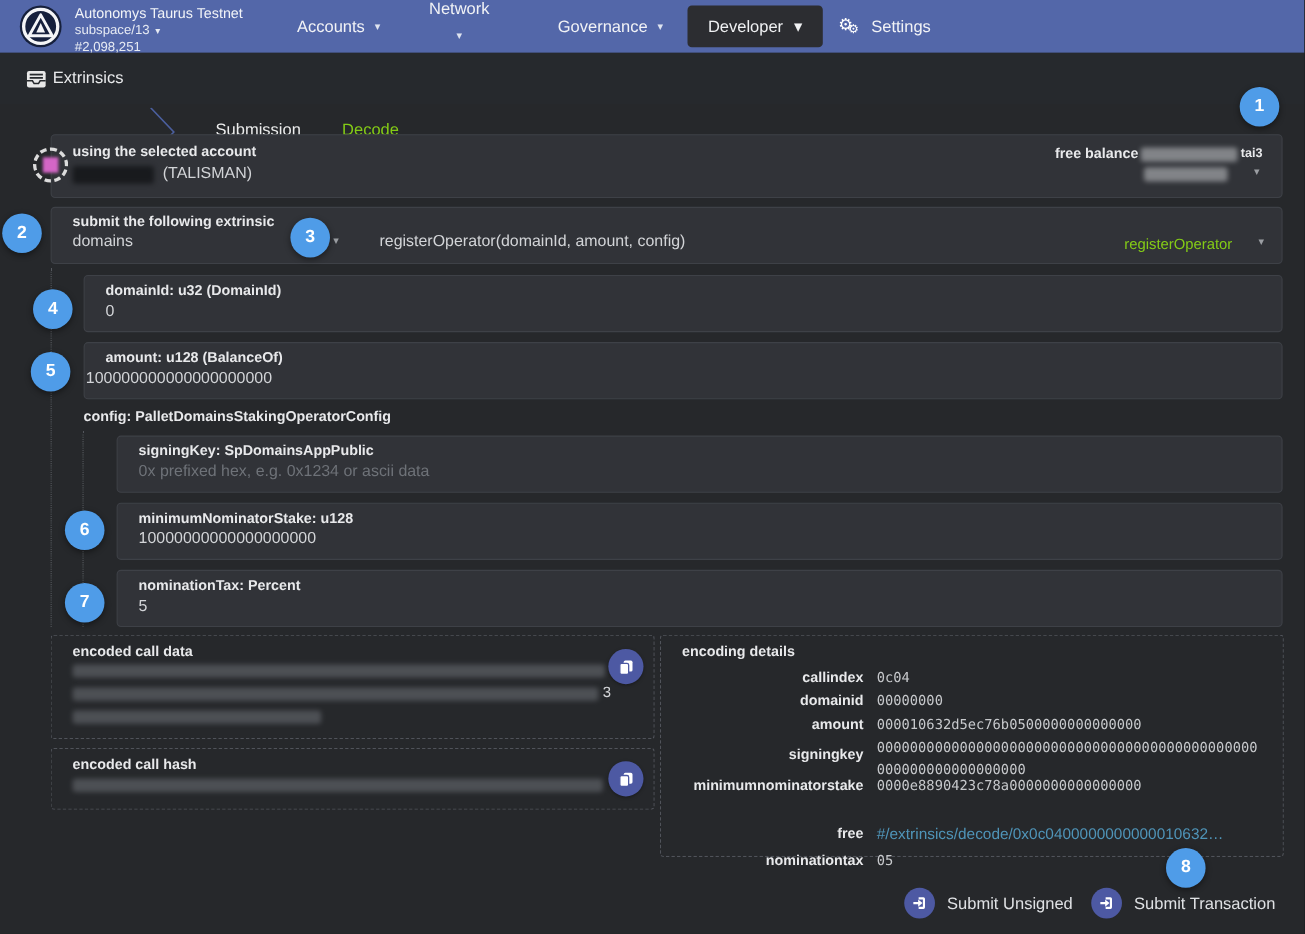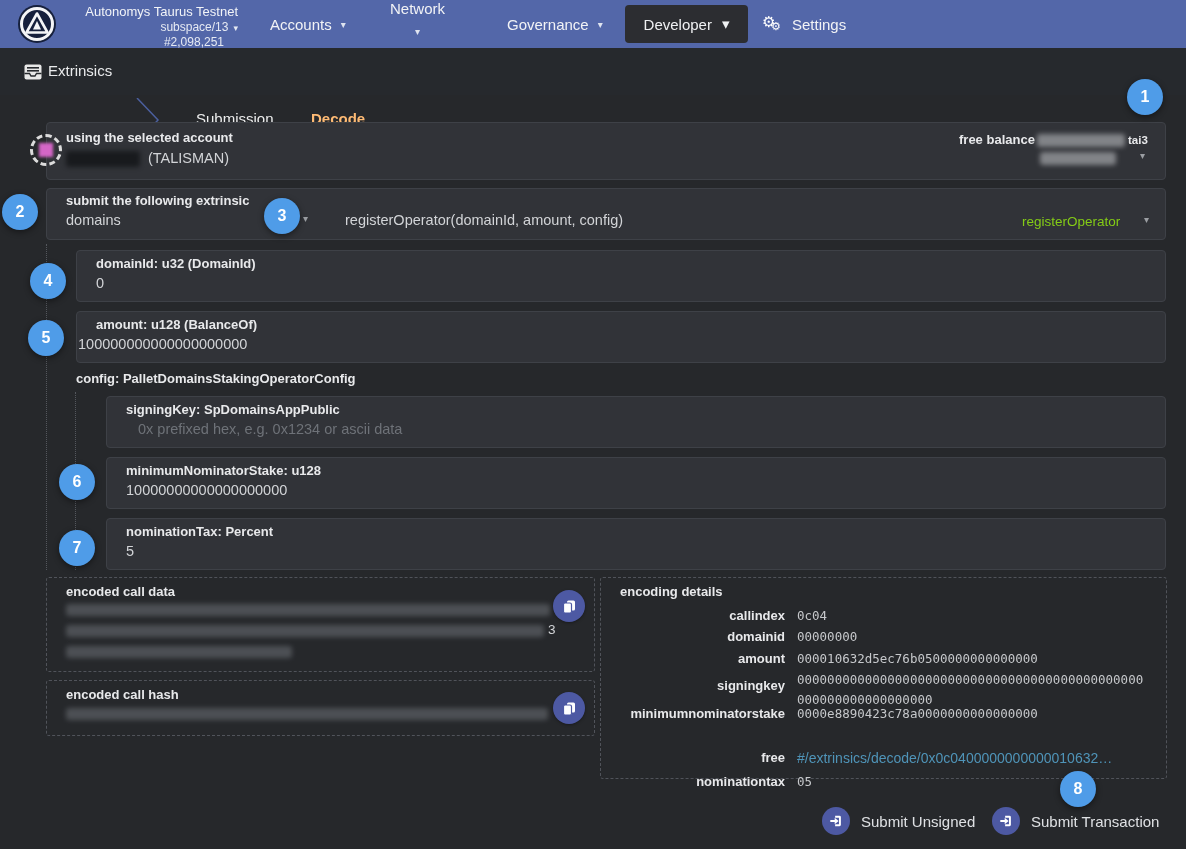--- a/index.html
+++ b/index.html
@@ -3,21 +3,21 @@
 <meta charset="utf-8">
 <style>
   * { margin:0; padding:0; box-sizing:border-box; }
   html,body { background:#1d1f22; }
   body { font-family:"Liberation Sans", sans-serif; }
   #app { position:relative; width:1186px; height:849px; background:#26282b; overflow:hidden; }
 
   
   .header { position:absolute; left:0; top:0; width:1186px; height:48px; background:#5367a9; }
   .logo { position:absolute; left:17px; top:4px; width:40px; height:40px; cursor:pointer; }
-  .chain-info { position:absolute; left:68px; top:4px; width:170px; text-align:right; color:#f2f4f8; }
+  .chain-info { position:absolute; left:68px; top:4px; width:170px; color:#f2f4f8; }
   .chain-name { font-size:13px; line-height:16px; }
   .chain-spec { font-size:12px; line-height:14px; color:#e6eaf3; }
   .chain-spec .caret { font-size:9px; margin-left:5px; }
   .block-number { font-size:12px; line-height:14px; color:#e6eaf3; padding-right:14px; }
   .nav-item { position:absolute; top:0; height:48px; display:flex; align-items:center; gap:9px;
               color:#f2f3f6; font-size:15px; cursor:pointer; }
   .nav-item .caret { font-size:10px; color:#dfe4f0; }
   .dev-btn { position:absolute; left:625px; top:5px; width:123px; height:38px; background:#2c2d31;
              border-radius:4px; display:flex; align-items:center; justify-content:center; gap:10px;
              color:#f0f1f3; font-size:15px; cursor:pointer; }
@@ -27,28 +27,28 @@
   .gear-big { position:absolute; left:0; top:0; font-size:15px; color:#fff; }
   .gear-small { position:absolute; left:9px; top:7px; font-size:11px; color:#fff; }
 
   
   .tabbar { position:absolute; left:0; top:48px; width:1186px; height:47px; background:#26292d; }
   .section-icon { position:absolute; left:24px; top:16px; }
   .section-label { position:absolute; left:48px; top:14px; font-size:15px; color:#e9eaec; }
   .tab-chevron { position:absolute; left:136px; top:50px; }
   .tab { position:absolute; top:62px; font-size:15px; cursor:pointer; }
   .tab.active { color:#eceded; }
-  .tab.inactive { color:#fdba74;font-weight:bold; }
+  .tab.inactive { color:#84cc16; }
   .tab-underline { position:absolute; left:210px; top:89px; width:45px; height:3px; background:#5671c4; border-radius:2px; }
 
   
   .panel { position:absolute; background:#313338; border:1px solid #3e4147; border-radius:4px; }
   .lbl { position:absolute; font-size:13px; font-weight:bold; color:#e8e9eb; white-space:nowrap; }
   .val { position:absolute; font-size:14.5px; color:#d2d4d7; white-space:nowrap; }
-  .placeholder { color:#6e7278;margin-left:12px; }
+  .placeholder { color:#6e7278; }
   .muted { color:#84cc16; }
   .caretg { font-size:10px; color:#9b9ea3; }
 
   .guide { position:absolute; width:0; border-left:1px dotted #54575d; }
 
   .blur { position:absolute; border-radius:3px; filter:blur(2.5px); }
   .blur-dark { background:#17191c; opacity:.95; }
   .blur-mid { background:#54575c; opacity:.85; }
   .blur-light { background:#96989c; opacity:.8; }
 

